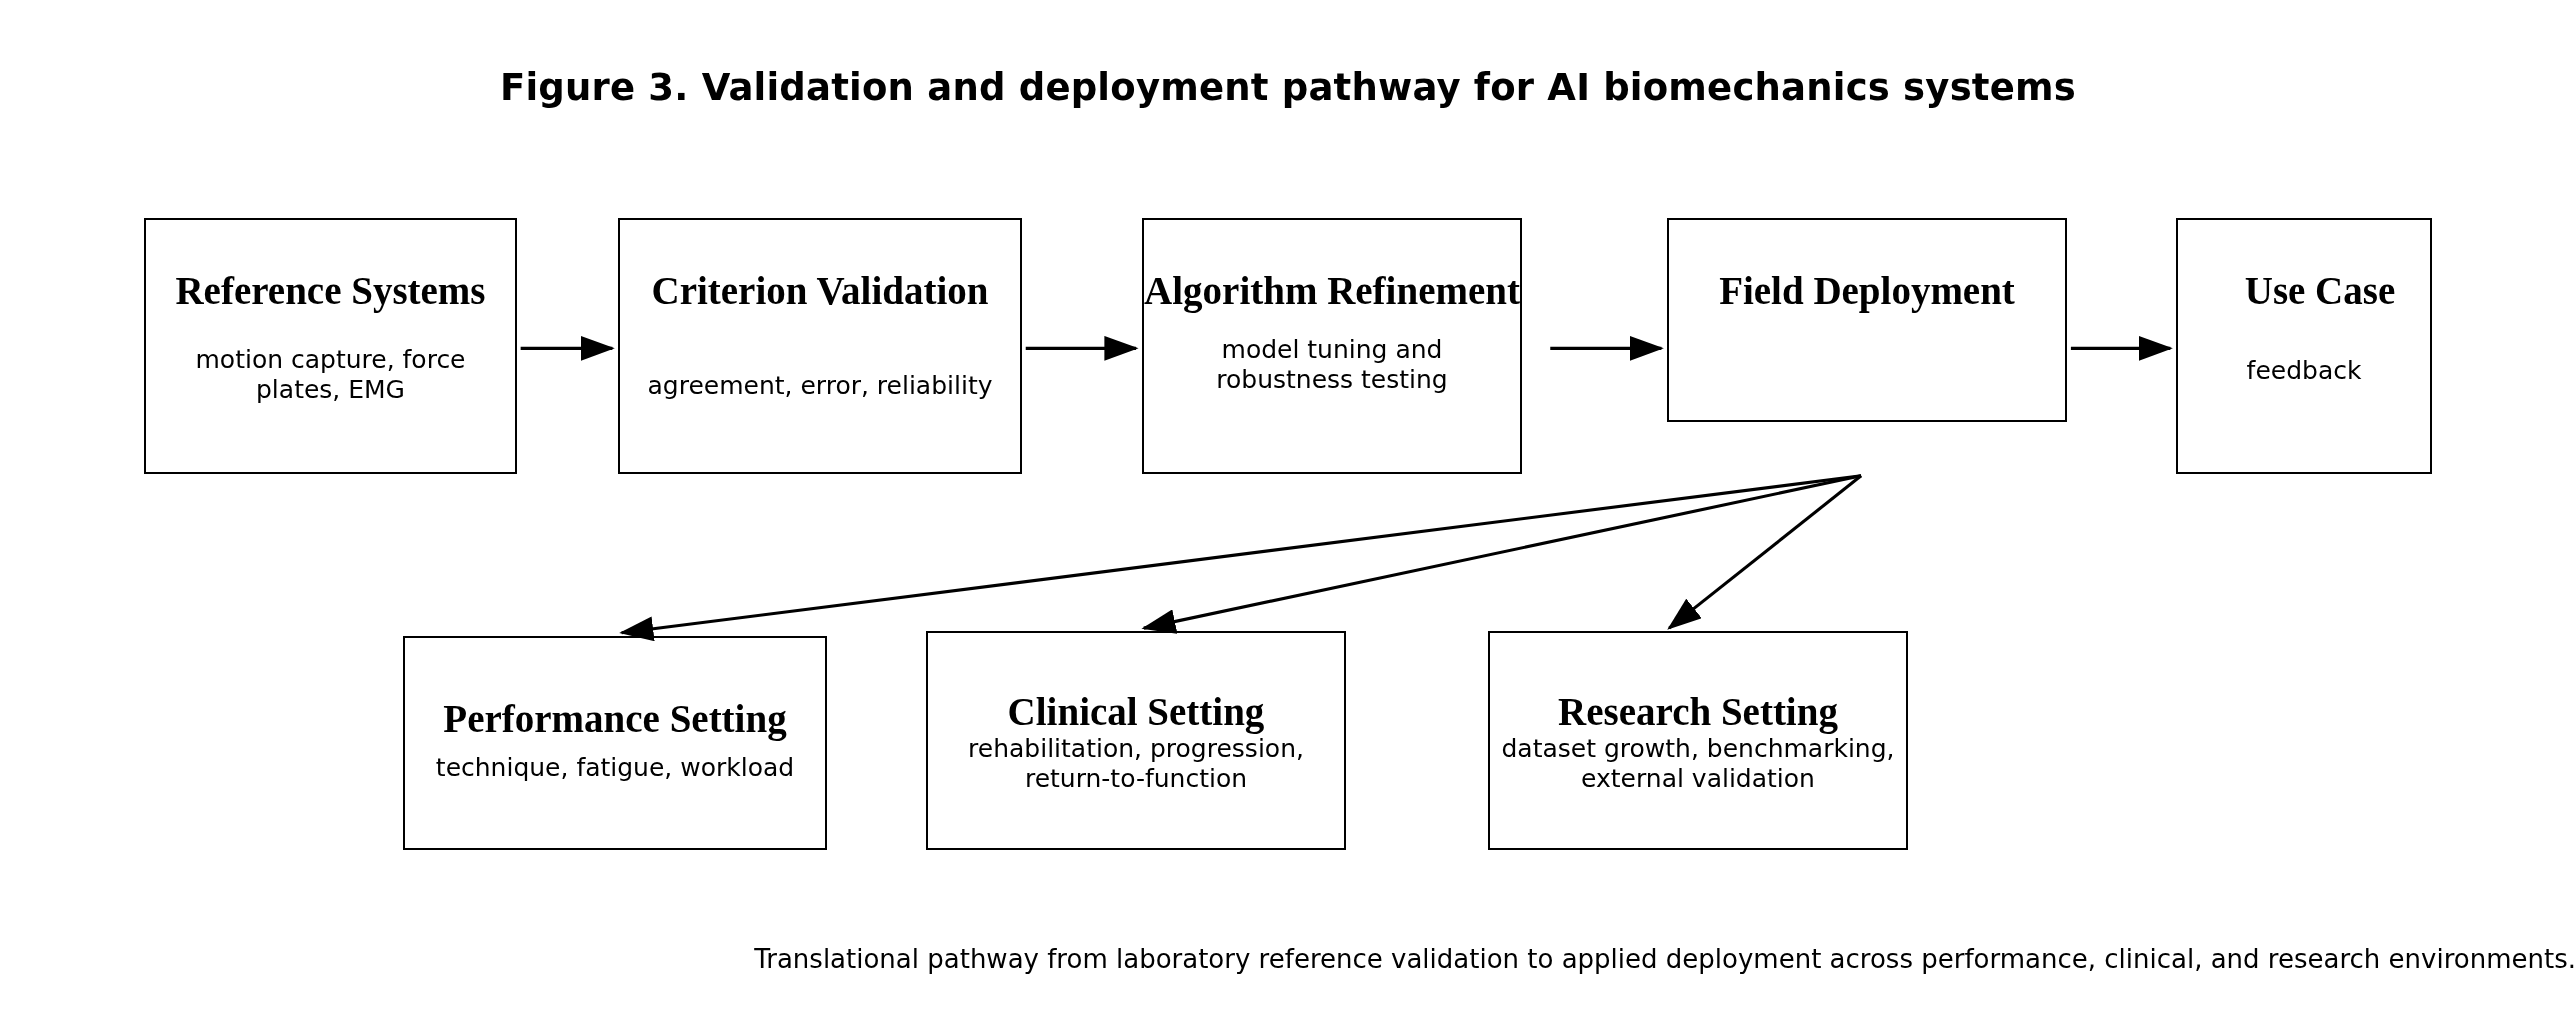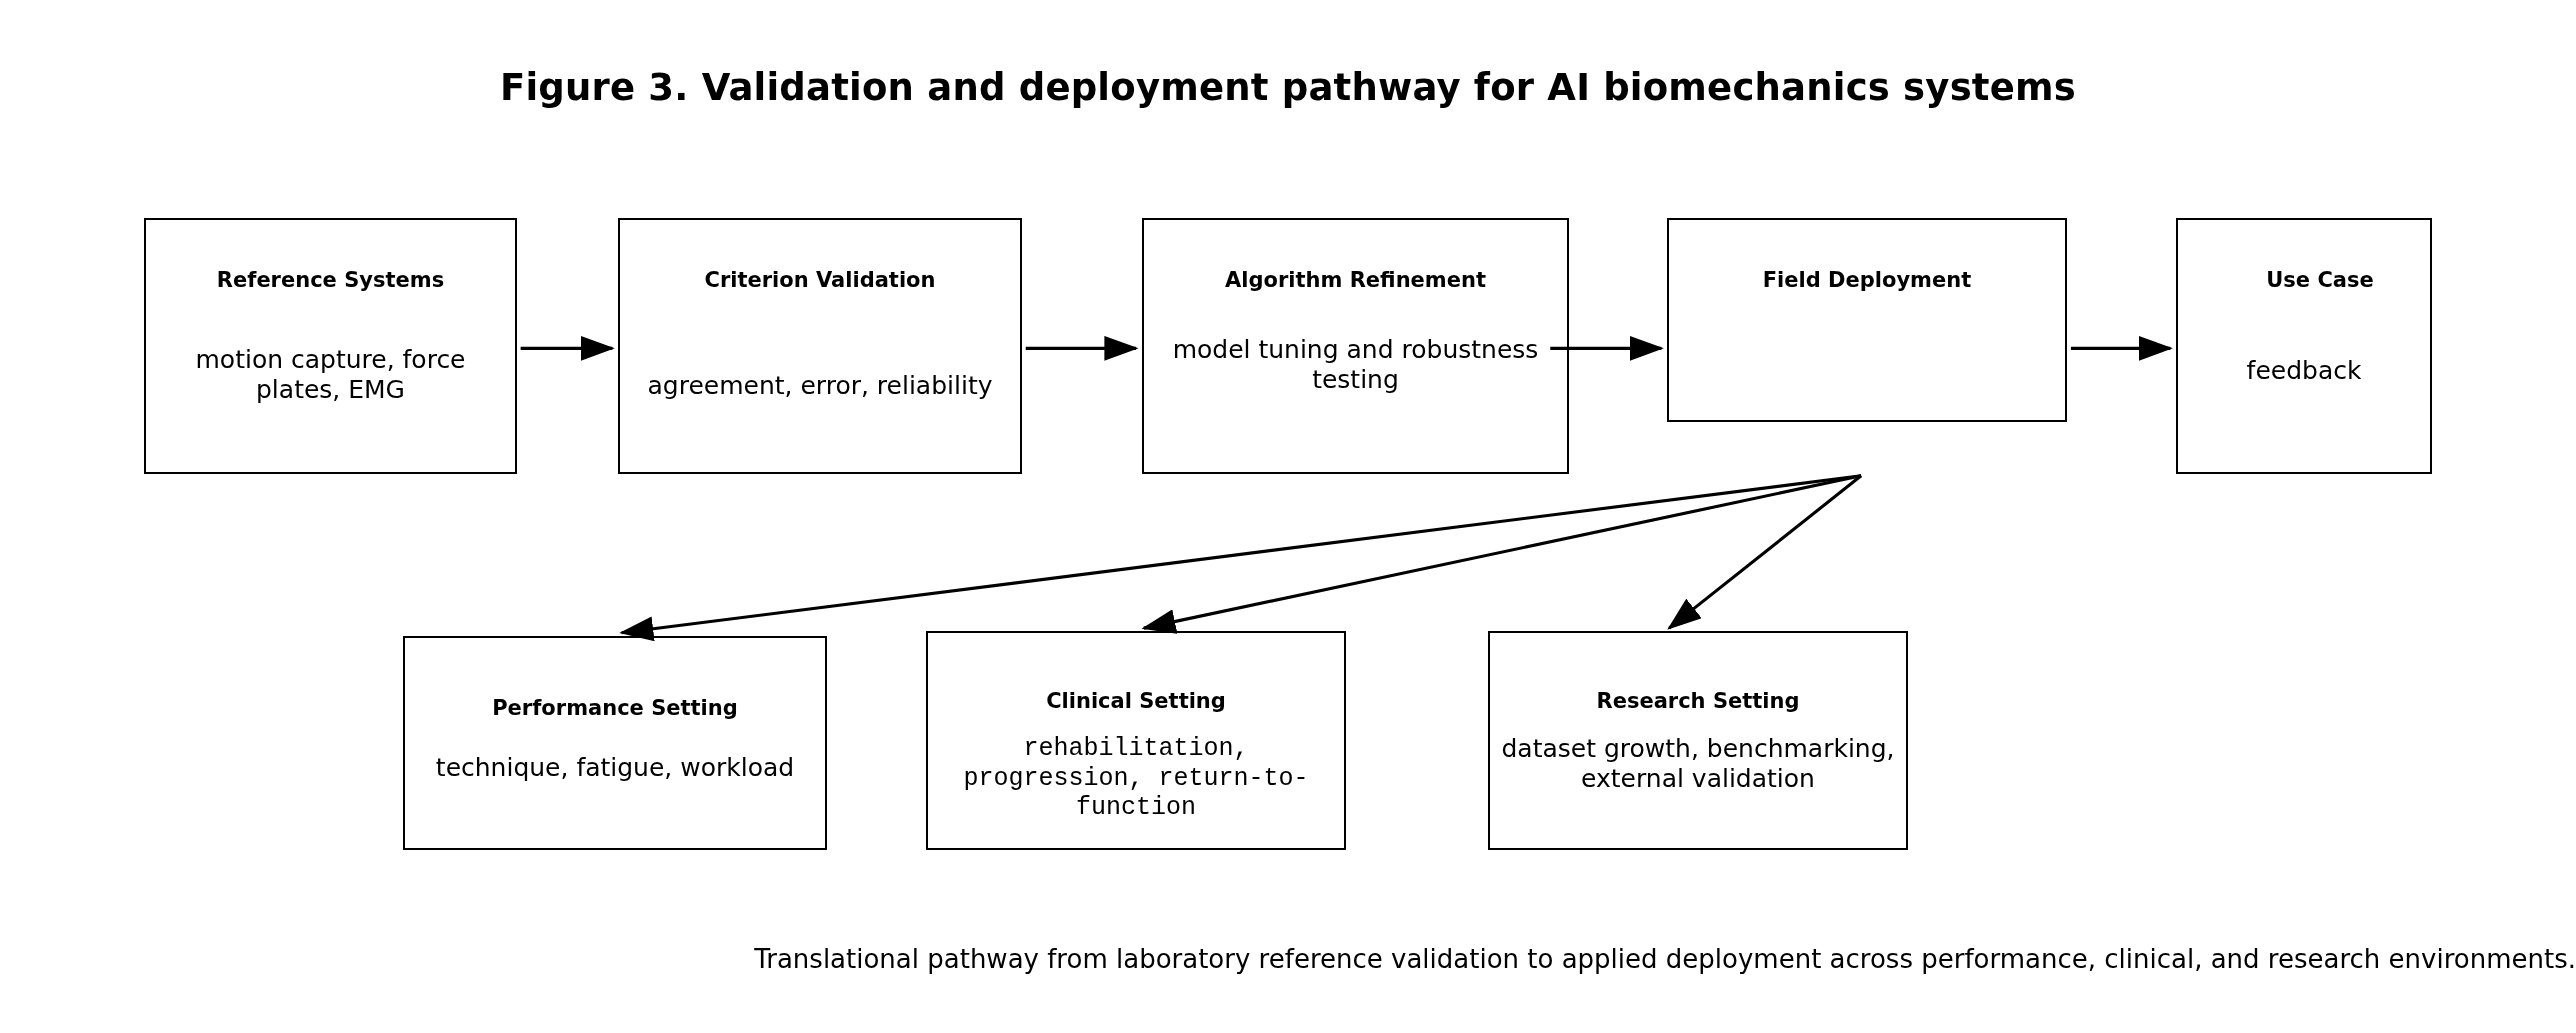--- a/index.html
+++ b/index.html
@@ -34,23 +34,24 @@
     position: absolute;
     box-sizing: border-box;
     border: 2.3px solid #000000;
     background: #ffffff;
   }
   .node-title {
     position: absolute;
     left: -31px;
     right: -31px;
     text-align: center;
-    font-size: 21px;
+    font-size: 39px;
     font-weight: bold;
     white-space: nowrap;
+    font-family: Liberation Serif, serif;
   }
   .node-desc {
     position: absolute;
     left: 9.3px;
     right: 9.3px;
     text-align: center;
     font-size: 25px;
     line-height: 1.18;
   }
   .node-title.in-box {
@@ -85,42 +86,42 @@
   <div class="node" style="left:144px; top:218px; width:373px; height:256px;">
     <div class="node-title" style="top:48px;">Reference Systems</div>
     <div class="node-desc" style="top:125px;">motion capture, force plates, EMG</div>
   </div>
 
   <div class="node" style="left:618px; top:218px; width:404px; height:256px;">
     <div class="node-title" style="top:48px;">Criterion Validation</div>
     <div class="node-desc" style="top:115px;margin-top:36px;">agreement, error, reliability</div>
   </div>
 
-  <div class="node" style="left:1142px; top:218px; width:427px; height:256px;">
+  <div class="node" style="left:1142px; top:218px; width:380px; height:256px;">
     <div class="node-title" style="top:48px;">Algorithm Refinement</div>
     <div class="node-desc" style="top:115px;">model tuning and robustness testing</div>
   </div>
 
   <div class="node" style="left:1667px; top:218px; width:400px; height:204px;">
     <div class="node-title" style="top:48px;">Field Deployment</div>
   </div>
 
   <div class="node" style="left:2176px; top:218px; width:256px; height:256px;">
     <div class="node-title in-box" style="top:48px;">Use Case</div>
     <div class="node-desc" style="top:136px;">feedback</div>
   </div>
 
   <div class="node" style="left:403px; top:636px; width:424px; height:214px;">
     <div class="node-title" style="top:58px;">Performance Setting</div>
     <div class="node-desc" style="top:115px;">technique, fatigue, workload</div>
   </div>
 
   <div class="node" style="left:926px; top:631px; width:420px; height:219px;">
     <div class="node-title" style="top:56px;">Clinical Setting</div>
-    <div class="node-desc" style="top:101px;font-family:Liberation Mono, monospace;">rehabilitation, progression, return-to-function</div>
+    <div class="node-desc" style="top:101px;">rehabilitation, progression, return-to-function</div>
   </div>
 
   <div class="node" style="left:1488px; top:631px; width:420px; height:219px;">
     <div class="node-title" style="top:56px;">Research Setting</div>
     <div class="node-desc" style="top:101px;">dataset growth, benchmarking, external validation</div>
   </div>
 
   <svg class="arrows" viewBox="0 0 3315 1330">
     <defs>
       <marker id="arrowhead" markerWidth="11" markerHeight="8" refX="10.2" refY="4" orient="auto" markerUnits="strokeWidth">

